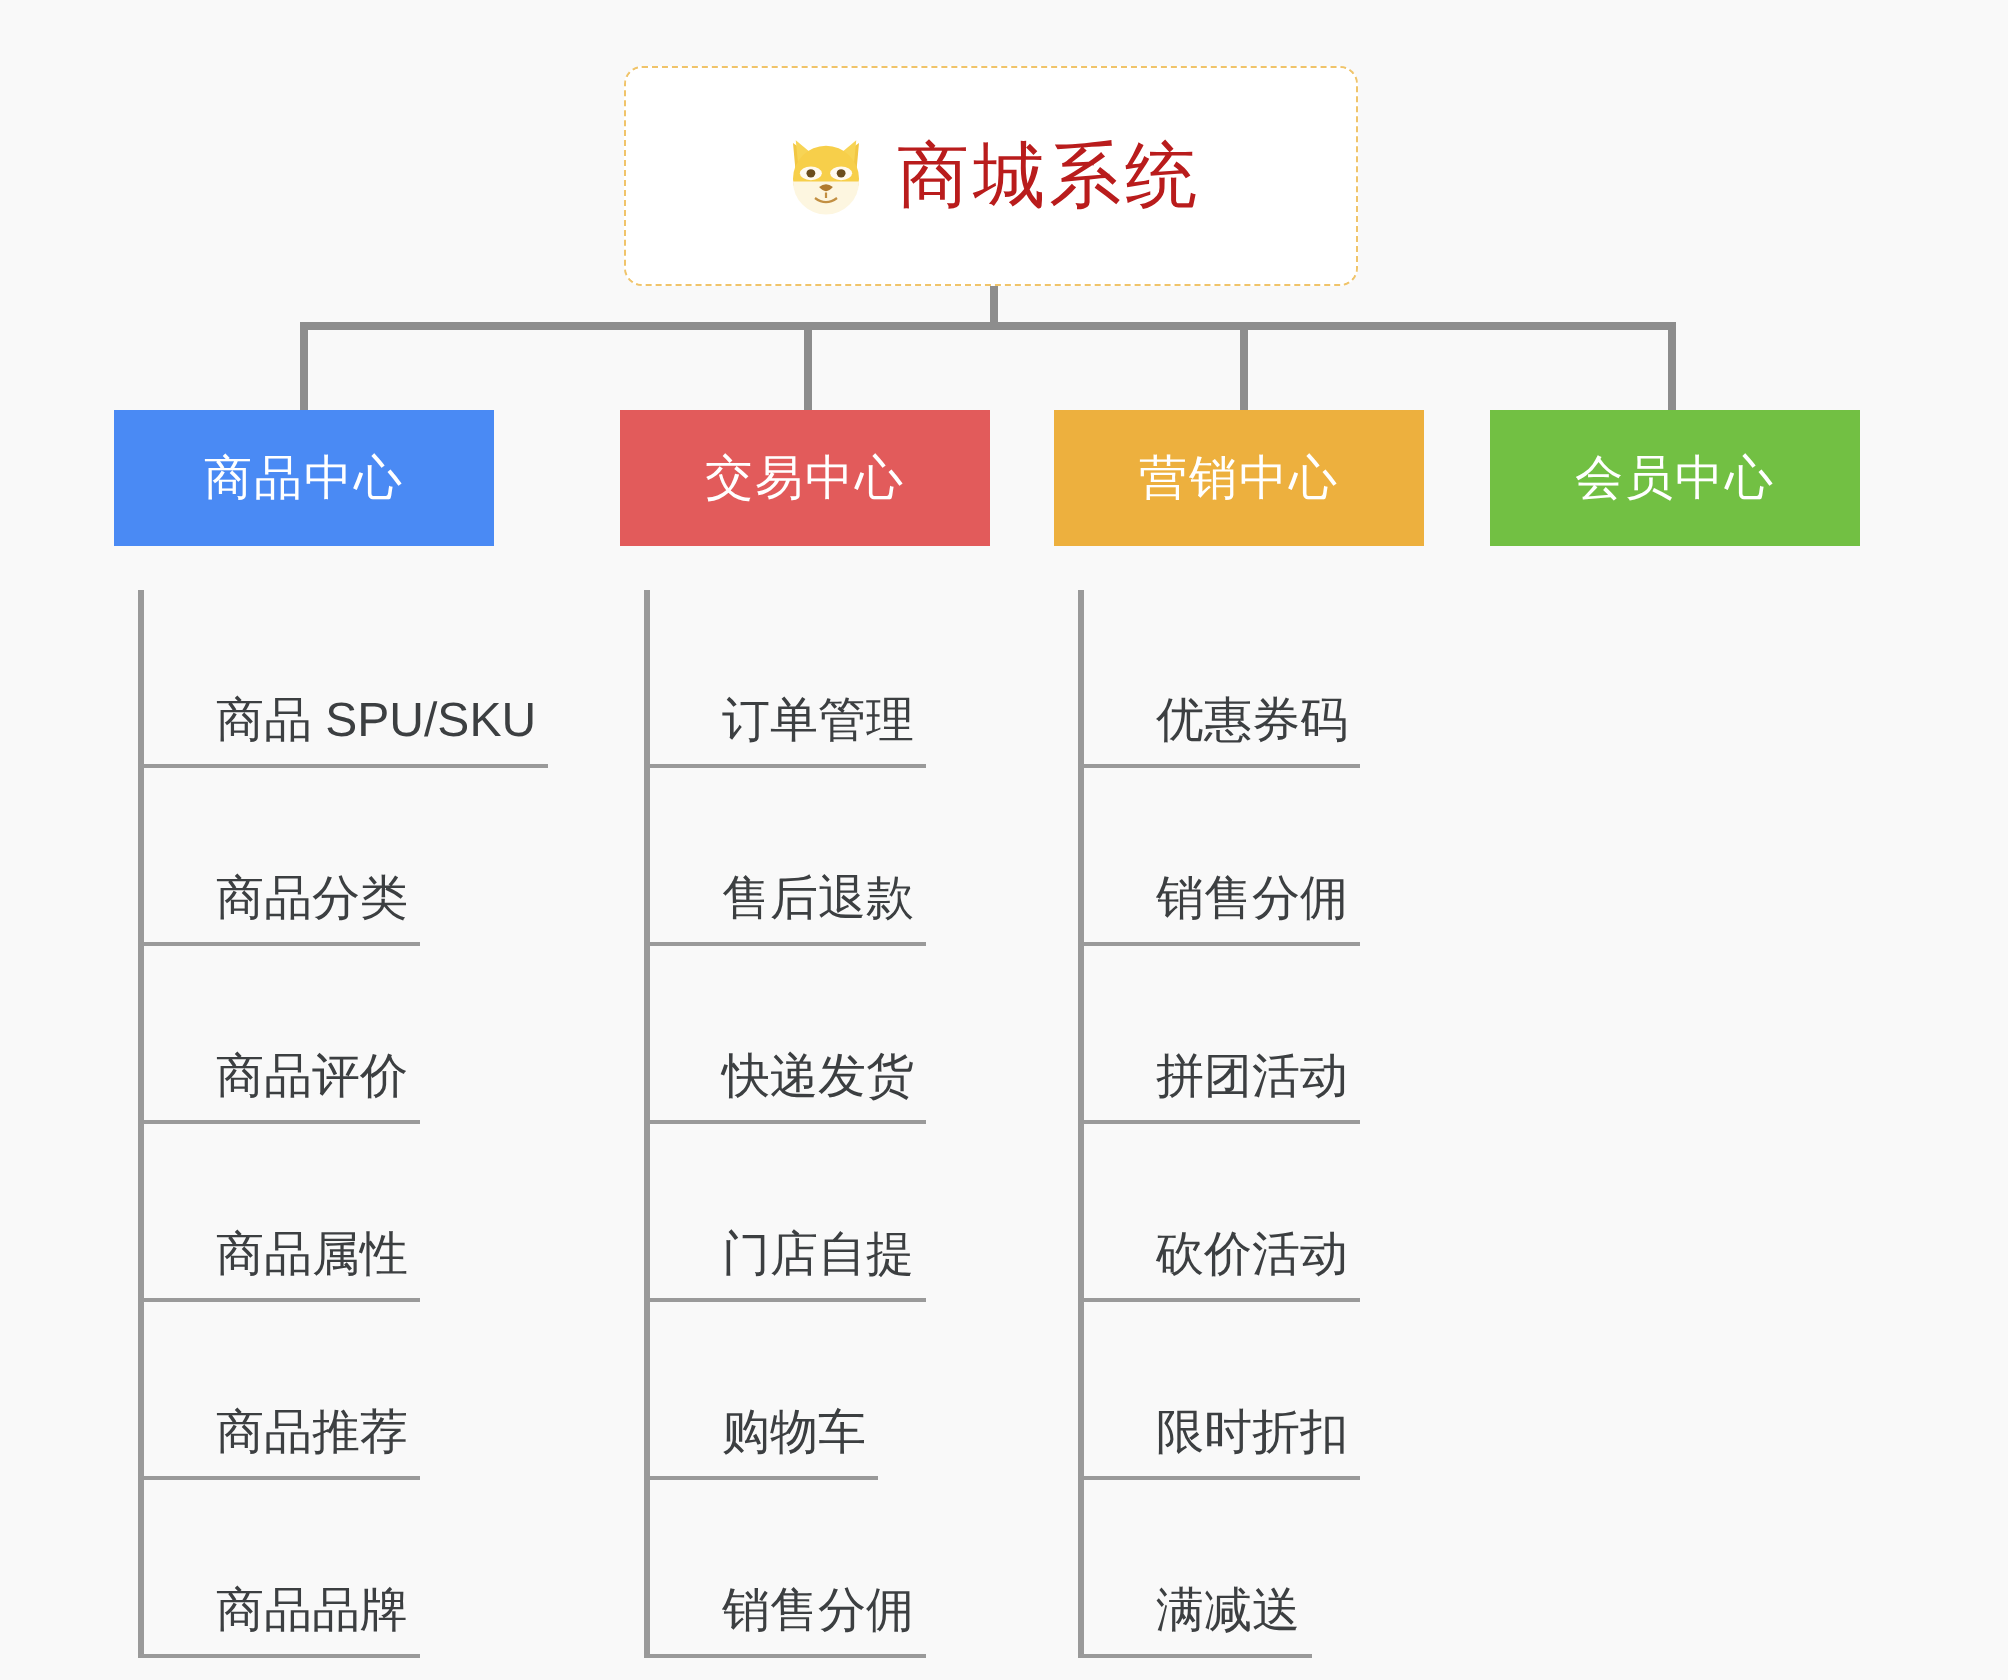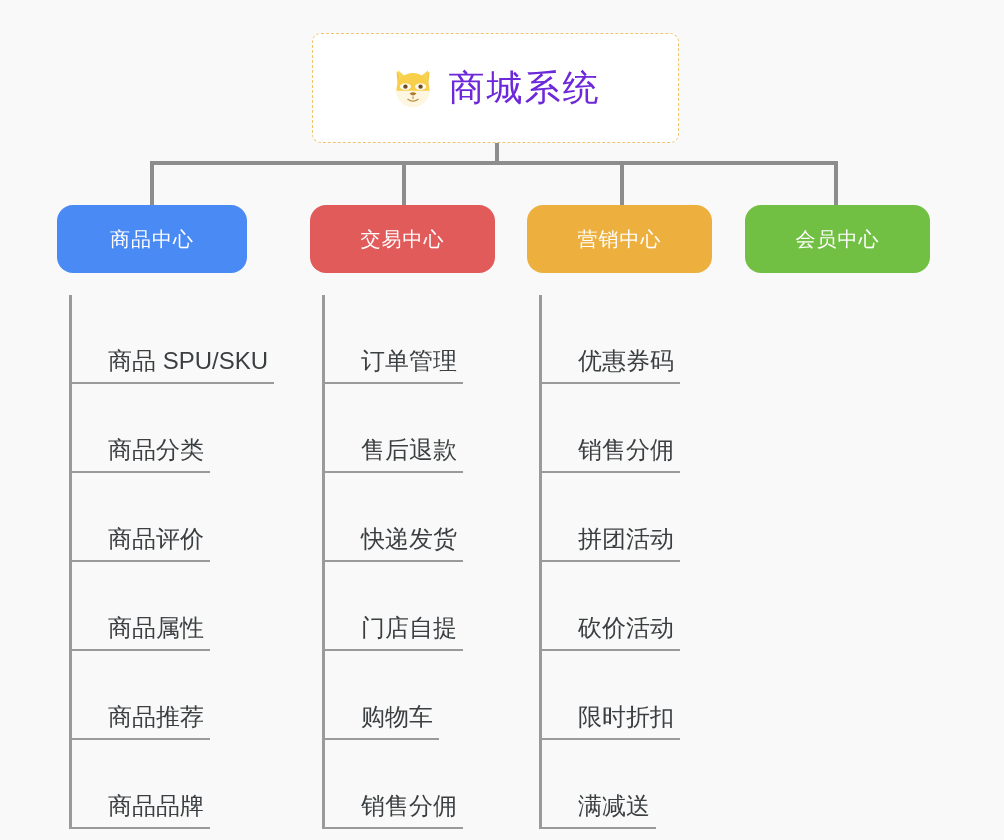--- a/index.html
+++ b/index.html
@@ -29,44 +29,44 @@
     background: #ffffff;
     border: 1px dashed #f0c46a;
     border-radius: 9px;
     display: flex;
     align-items: center;
     justify-content: center;
     gap: 14px;
   }
   .root-title {
     font-size: 36px;
-    color: #6d28d9;
+    color: #b91c1c;
     letter-spacing: 2px;
     line-height: 1;
     white-space: nowrap;
   }
   .shiba-icon { width: 44px; height: 44px; display: block; flex: none; }
 
   
   .conn { position: absolute; background: #8d8d8d; }
   .conn-v-root { left: 495px; top: 143px; width: 4px; height: 22px; }
   .conn-h-bus  { left: 150px; top: 161px; width: 688px; height: 4px; }
   .conn-v-drop { top: 161px; width: 4px; height: 44px; }
 
   
   .column { position: absolute; top: 205px; }
 
   .cat-header {
     height: 68px;
-    border-radius: 16px;
+    border-radius: 0;
     display: flex;
     align-items: center;
     justify-content: center;
     color: #ffffff;
-    font-size: 20px;
+    font-size: 24px;
     letter-spacing: 1px;
     white-space: nowrap;
   }
 
   
   .leaf-list {
     position: relative;
     margin-left: 12px;
     margin-top: 22px;
     border-left: 3px solid #9a9a9a;

